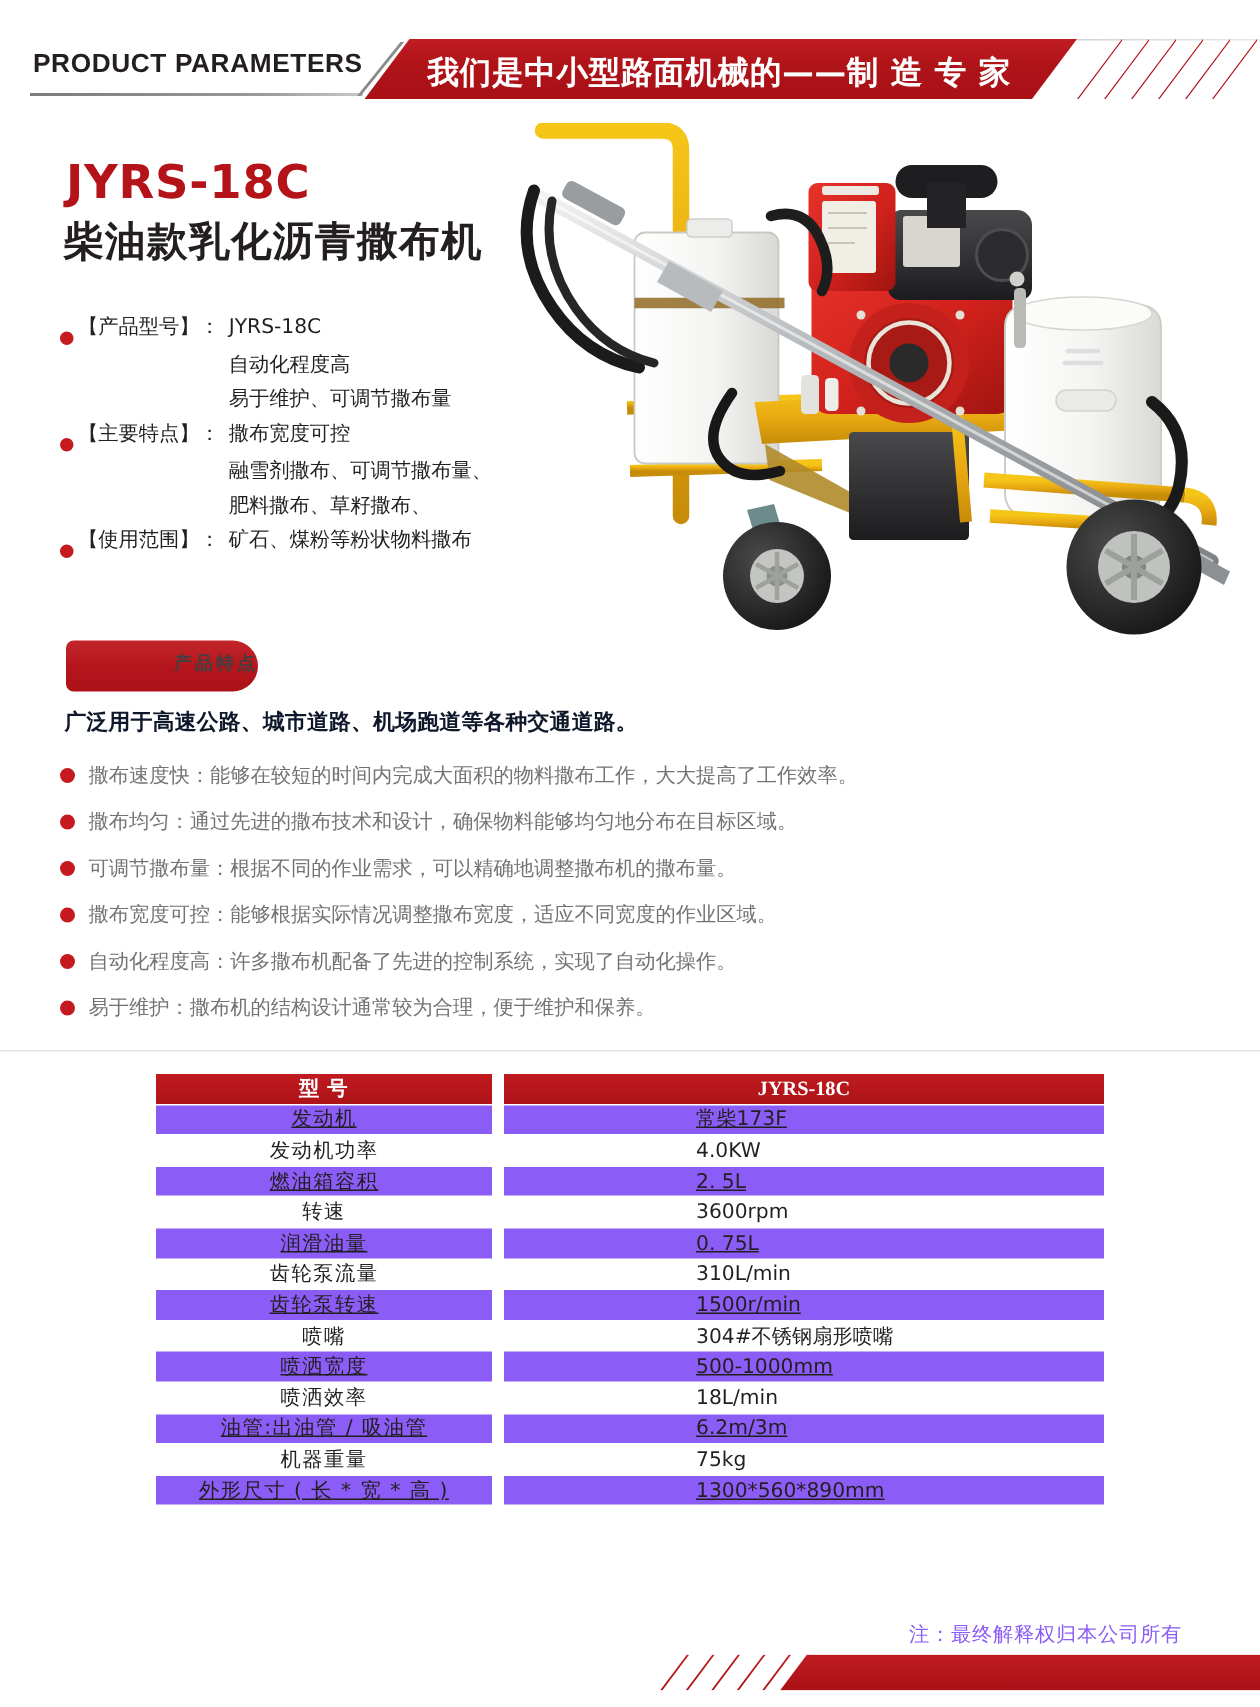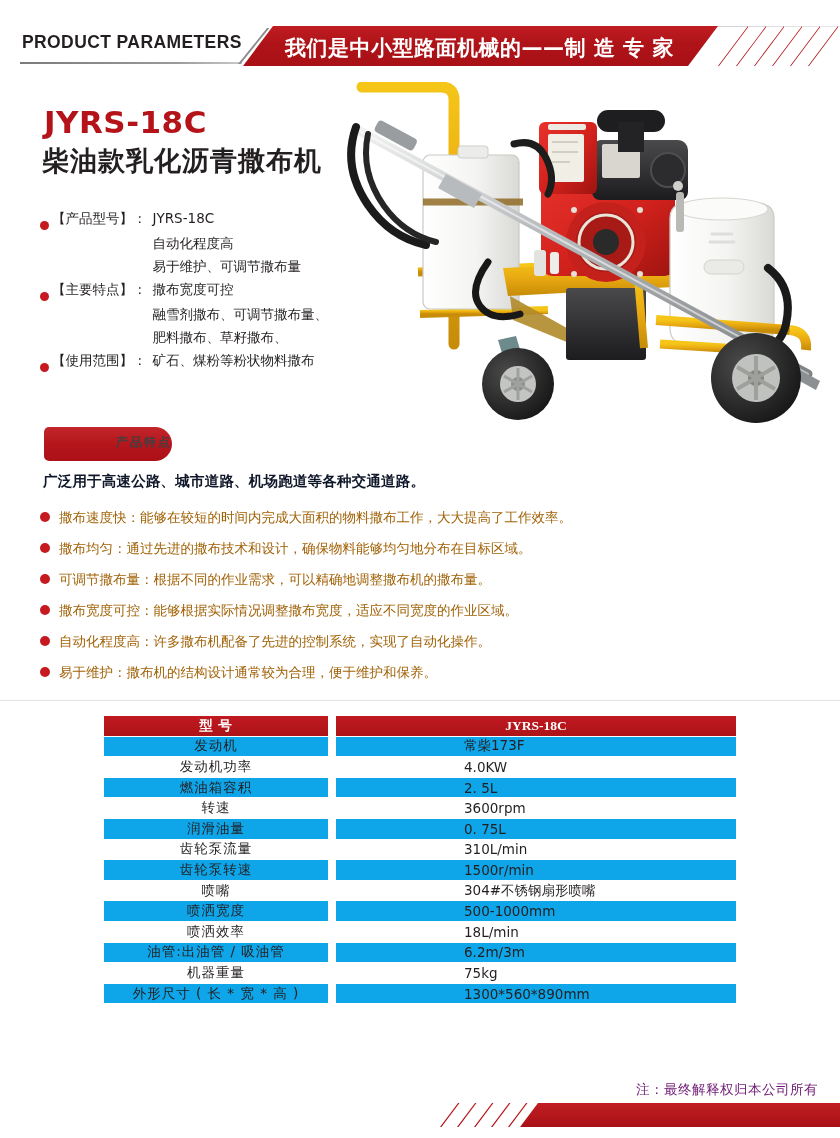--- a/index.html
+++ b/index.html
@@ -98,21 +98,21 @@
     font-size:14.5px;font-weight:bold;color:#0f172a;letter-spacing:.2px;
     font-family:"DejaVu Sans","Liberation Sans",sans-serif;
   }
   #feat-list{position:absolute;left:40px;top:506px;width:760px;}
   .feat-row{display:flex;align-items:flex-start;height:31px;}
   .fdot{
     width:10px;height:10px;border-radius:50%;background:#c51a20;
     flex:0 0 10px;margin-top:6px;margin-right:9px;
   }
   .feat-text{
-    font-size:13.5px;color:#a16207;line-height:22px;white-space:nowrap;
+    font-size:13.5px;color:#737373;line-height:22px;white-space:nowrap;
     font-family:"DejaVu Sans","Liberation Sans",sans-serif;
   }
 
   
   #divider{position:absolute;left:0;top:700px;width:840px;height:1px;background:#e3e3e3;}
   #spec-table{position:absolute;left:104px;top:716px;width:632px;}
   .trow{display:flex;height:19.6px;margin-bottom:1px;}
   .tcell-k{
     width:224px;display:flex;align-items:center;justify-content:center;
     font-size:13.5px;color:#231f20;letter-spacing:1px;
@@ -120,27 +120,27 @@
   }
   .tgap{width:8px;}
   .tcell-v{
     flex:1;display:flex;align-items:center;padding-left:128px;
     font-size:13.5px;color:#231f20;
     font-family:"DejaVu Sans","Liberation Sans",sans-serif;
   }
   .trow.head .tcell-k,.trow.head .tcell-v{color:#fff;font-weight:bold;font-family:Liberation Serif, serif;}
   .trow.head .tcell-v{justify-content:center;padding-left:0;}
   .bg-red{background:linear-gradient(to bottom,#bf1a20,#ad1318);}
-  .bg-gray{background:#0ea5e9;}
+  .bg-gray{background:#8b5cf6;text-decoration:underline;}
   .bg-white{background:#fff;}
 
   
   #footer-note{
-    position:absolute;right:22px;top:1081px;
-    font-size:13.5px;color:#701a75;letter-spacing:.5px;
+    position:absolute;right:52px;top:1081px;
+    font-size:13.5px;color:#8b5cf6;letter-spacing:.5px;
     font-family:"DejaVu Sans","Liberation Sans",sans-serif;
   }
   #footer-bar{
     position:absolute;left:520px;top:1103px;width:320px;height:24px;
     background:linear-gradient(to bottom,#c01d22,#a91116);
     -webkit-clip-path:polygon(18px 0,320px 0,320px 24px,0 24px);
     clip-path:polygon(18px 0,320px 0,320px 24px,0 24px);
   }
   .fstripe{
     position:absolute;top:1103px;height:24px;width:20px;

